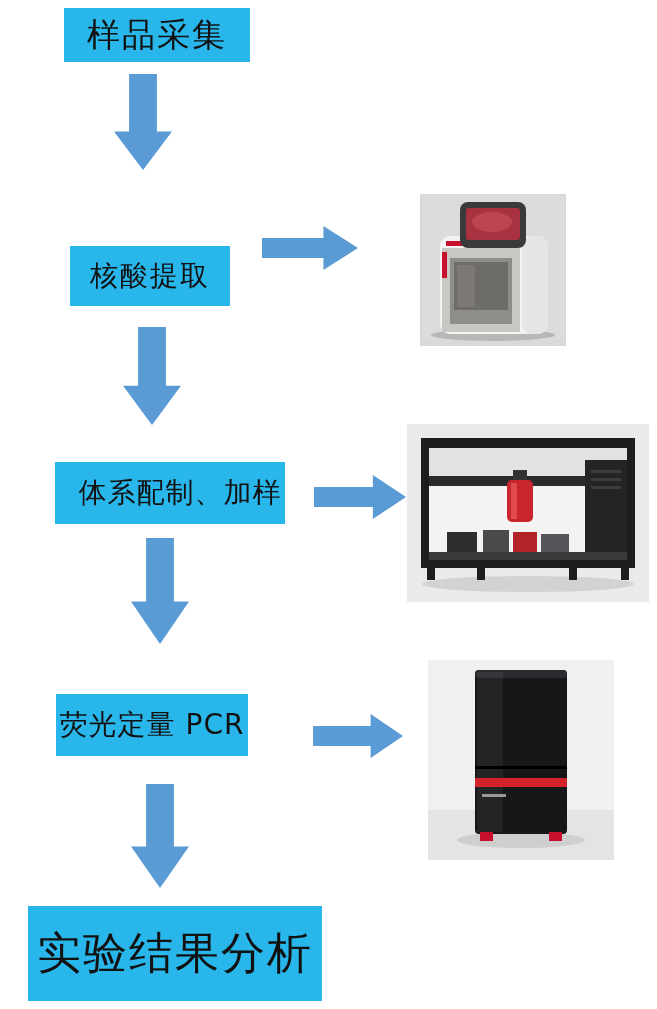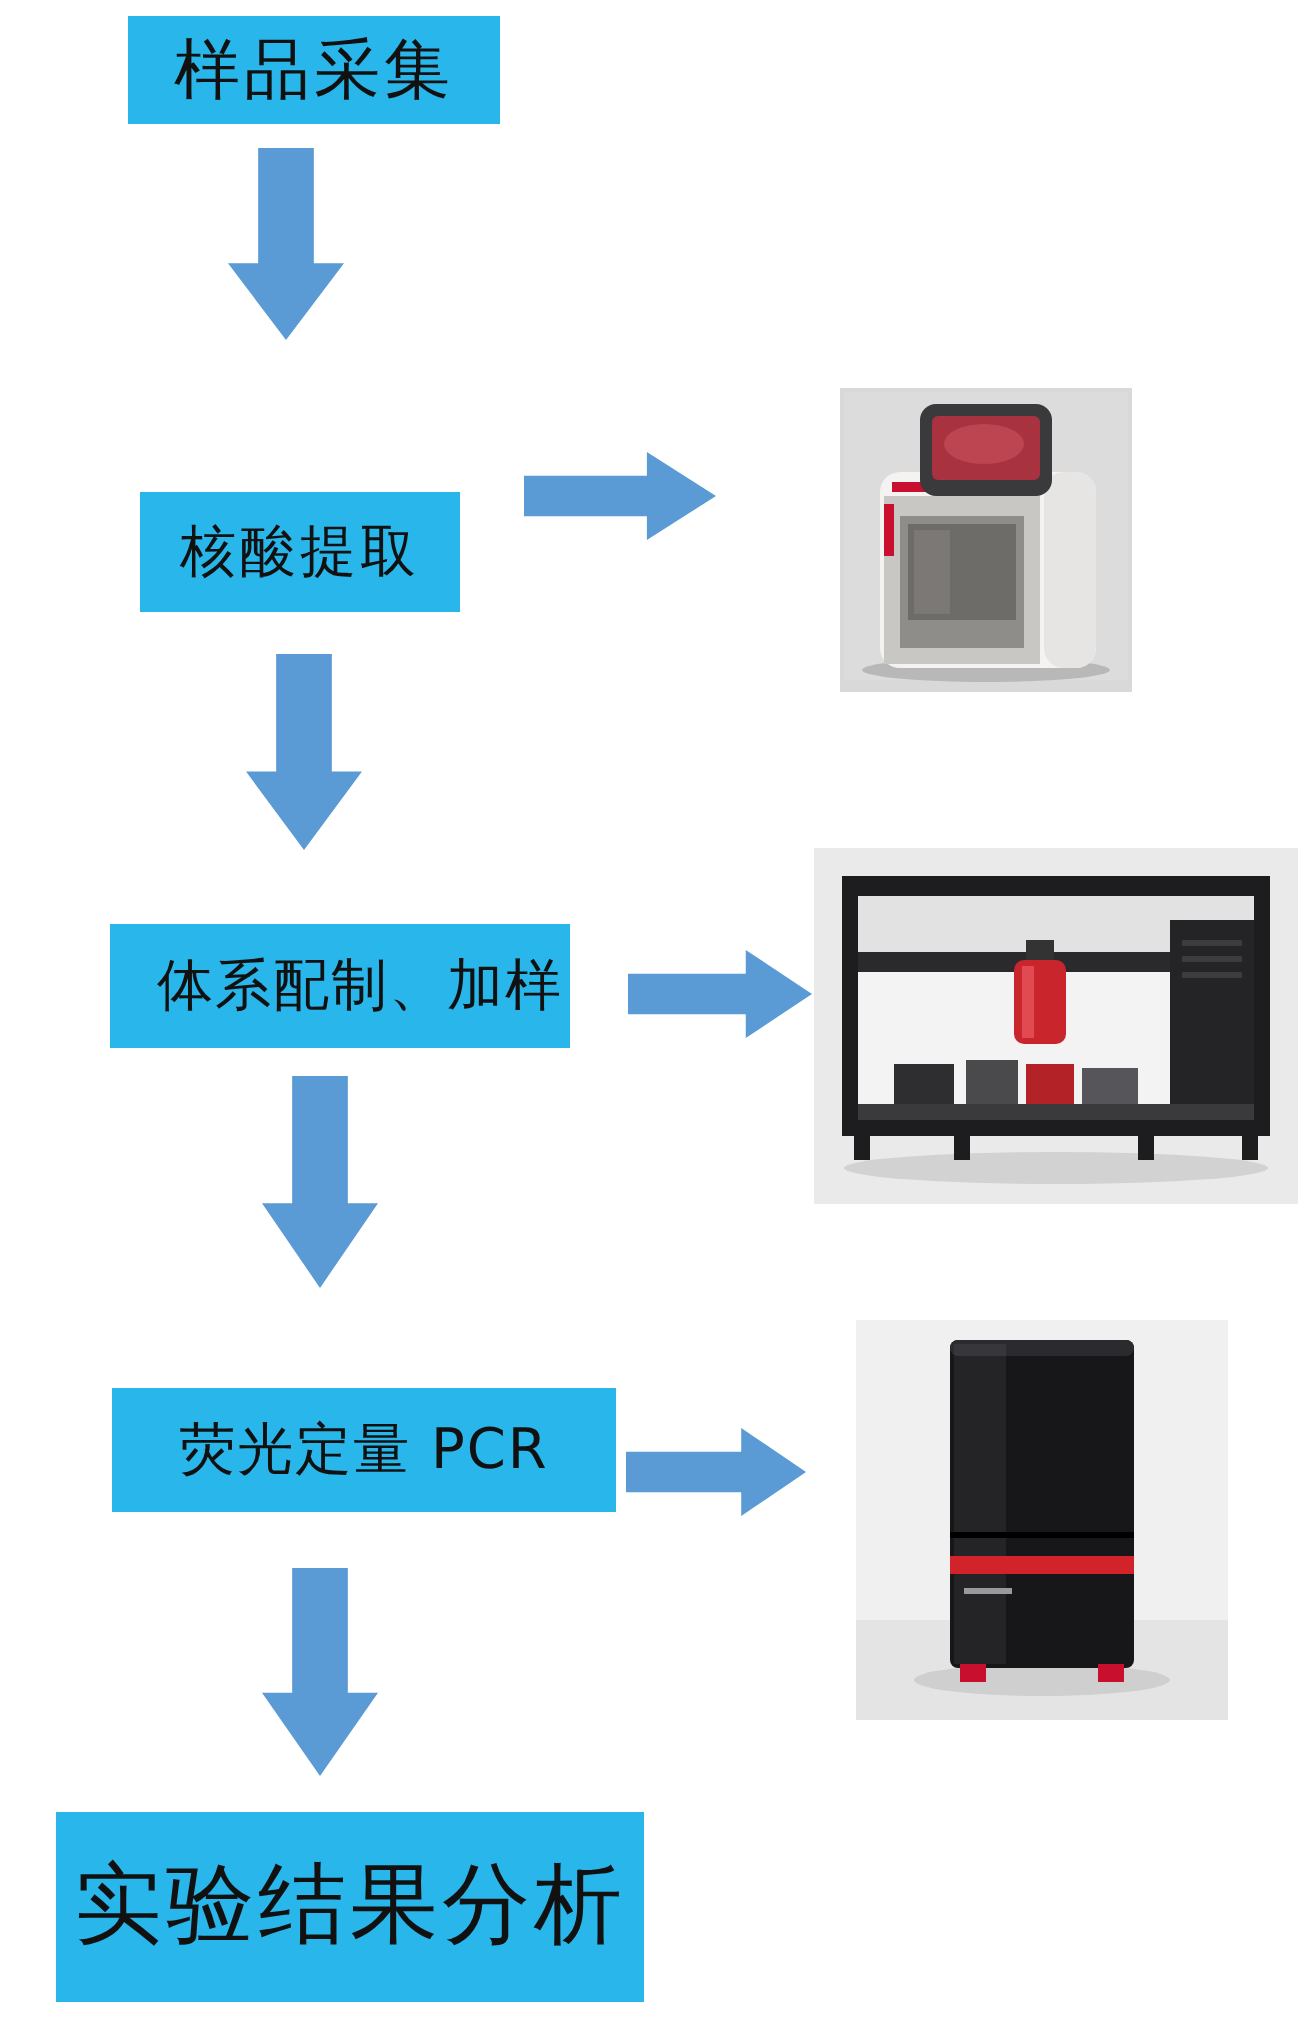--- a/index.html
+++ b/index.html
@@ -23,21 +23,21 @@
     justify-content: center;
     background: var(--box-fill, #29B6EA);
     color: var(--box-text, #111111);
     text-align: center;
     line-height: 1.1;
     white-space: nowrap;
   }
   #b1 { left: 64px;  top: 8px;   width: 186px; height: 54px; font-size: 33px; letter-spacing: 2px; }
   #b2 { left: 70px;  top: 210px; width: 160px; height: 60px; font-size: 28px; letter-spacing: 2px; margin-top: 36px; }
   #b3 { left: 55px;  top: 462px; width: 230px; height: 62px; font-size: 28px; letter-spacing: 1px; padding-left: 20px; }
-  #b4 { left: 56px;  top: 694px; width: 252px; height: 62px; font-size: 28px; letter-spacing: 1px; }
+  #b4 { left: 56px;  top: 694px; width: 192px; height: 62px; font-size: 28px; letter-spacing: 1px; }
   #b5 { left: 28px;  top: 906px; width: 294px; height: 95px; font-size: 44px; letter-spacing: 2px; }
 
   .arrow-down {
     position: absolute;
     background: var(--arrow-fill, #5B9BD5);
     clip-path: polygon(26% 0, 74% 0, 74% 60%, 100% 60%, 50% 100%, 0 60%, 26% 60%);
   }
   .arrow-right {
     position: absolute;
     background: var(--arrow-fill, #5B9BD5);

